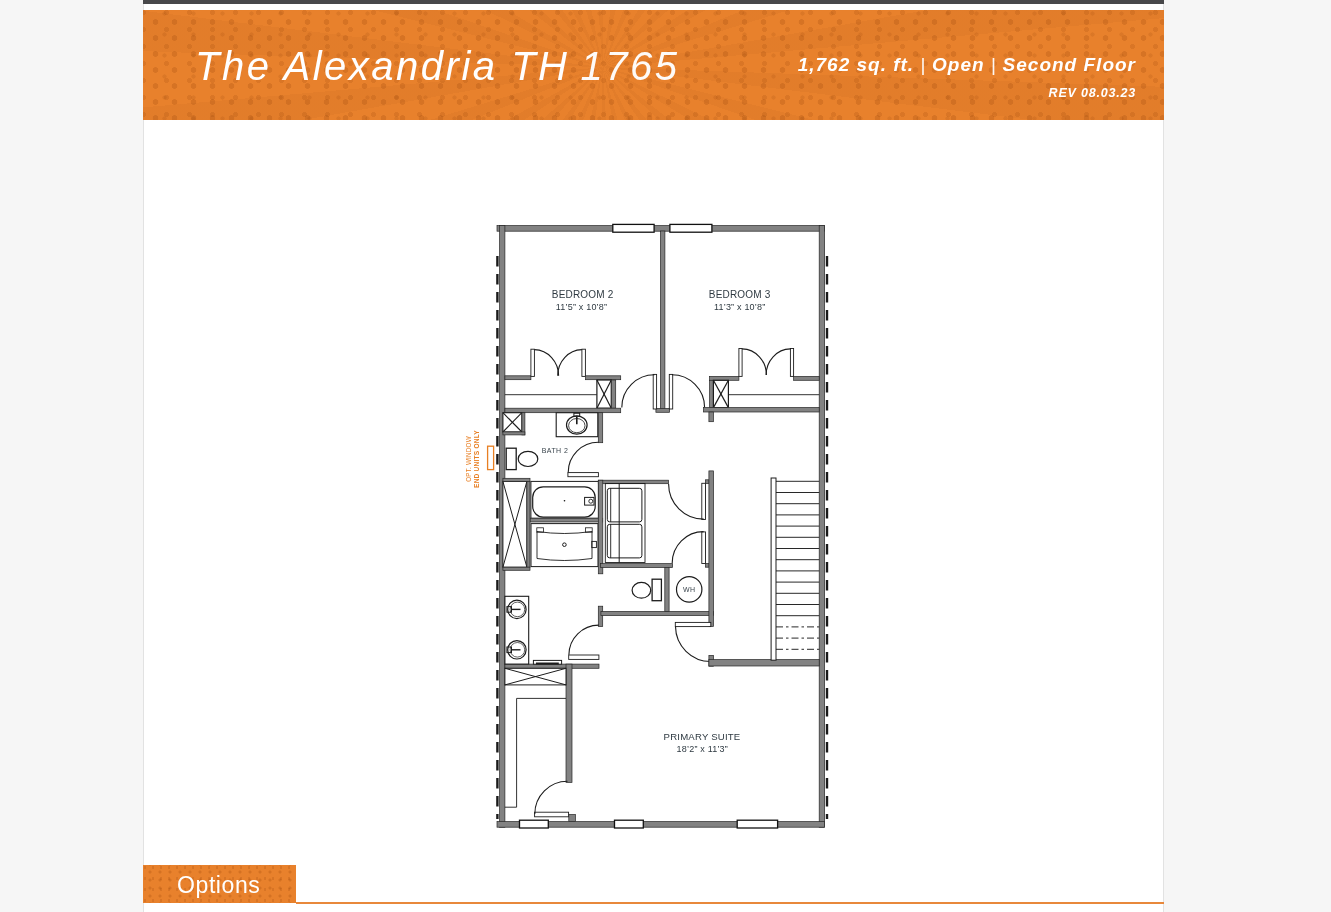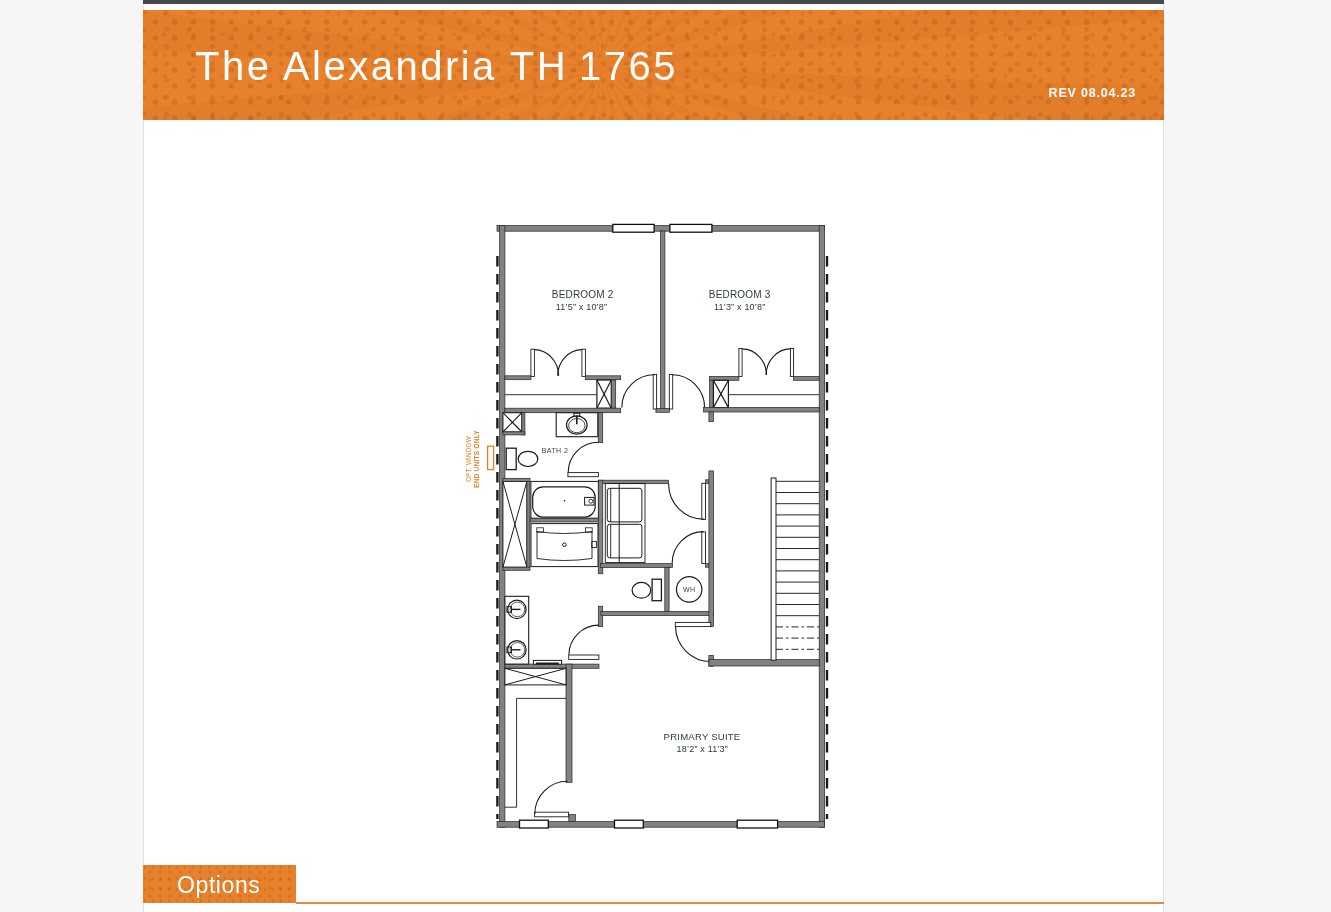--- a/index.html
+++ b/index.html
@@ -8,21 +8,21 @@
 .topbar{position:absolute;left:143px;top:0;width:1021px;height:4px;background:#48484a;}
 .header{position:absolute;left:143px;top:10px;width:1021px;height:110px;
  background-color:#e8812c;
  background-image:
   radial-gradient(circle, rgba(140,60,4,.20) 2.5px, rgba(140,60,4,0) 3.1px),
   radial-gradient(circle, rgba(140,60,4,.16) 2.2px, rgba(140,60,4,0) 2.8px),
   radial-gradient(circle, rgba(140,60,4,.14) 1.8px, rgba(140,60,4,0) 2.4px),
   repeating-conic-gradient(from 8deg at 45% 52%, rgba(120,48,0,.05) 0deg 5deg, rgba(120,48,0,0) 5deg 12deg);
  background-size:19px 16px,23px 17px,29px 21px,100% 100%;
  background-position:3px 4px,12px 11px,7px 14px,0 0;
- color:#fff;}
+ color:#fff;font-style:italic;}
 .title{position:absolute;left:52px;top:34px;font-size:40px;letter-spacing:2.5px;white-space:nowrap;}
 .title .num{opacity:.97;margin-left:11px;}
 .hinfo{position:absolute;right:28px;top:43.5px;font-size:19px;font-weight:bold;letter-spacing:1px;white-space:nowrap;}
 .hinfo .sep{font-weight:normal;padding:0 6px;opacity:.95;}
 .hrev{position:absolute;right:28px;top:76px;font-size:12.5px;font-weight:bold;letter-spacing:.8px;}
 .tab{position:absolute;left:143px;top:865px;width:153px;height:38px;
  background-color:#e8812c;
  background-image:
   radial-gradient(circle, rgba(150,66,6,.25) 1.3px, rgba(150,66,6,0) 1.8px),
   radial-gradient(circle, rgba(150,66,6,.20) 1.1px, rgba(150,66,6,0) 1.5px);
@@ -39,22 +39,23 @@
 <body>
 
 <div class="page"></div>
 
 <div class="topbar"></div>
 
 <div class="header">
 
 <div class="title">The Alexandria TH<span class="num">1765</span></div>
 
-
-<div class="hrev">REV 08.04.23</div>
+<div class="hinfo">1,762 sq. ft.<span class="sep">|</span>Open<span class="sep">|</span>Second Floor</div>
+
+<div class="hrev">REV 08.03.23</div>
 </div>
 
 <div class="tab">
     <span>Options</span>
   </div>
 
 <div class="tabline"></div>
 
 <svg class="plan" width="1331" height="912" viewBox="0 0 1331 912">
 <defs>

